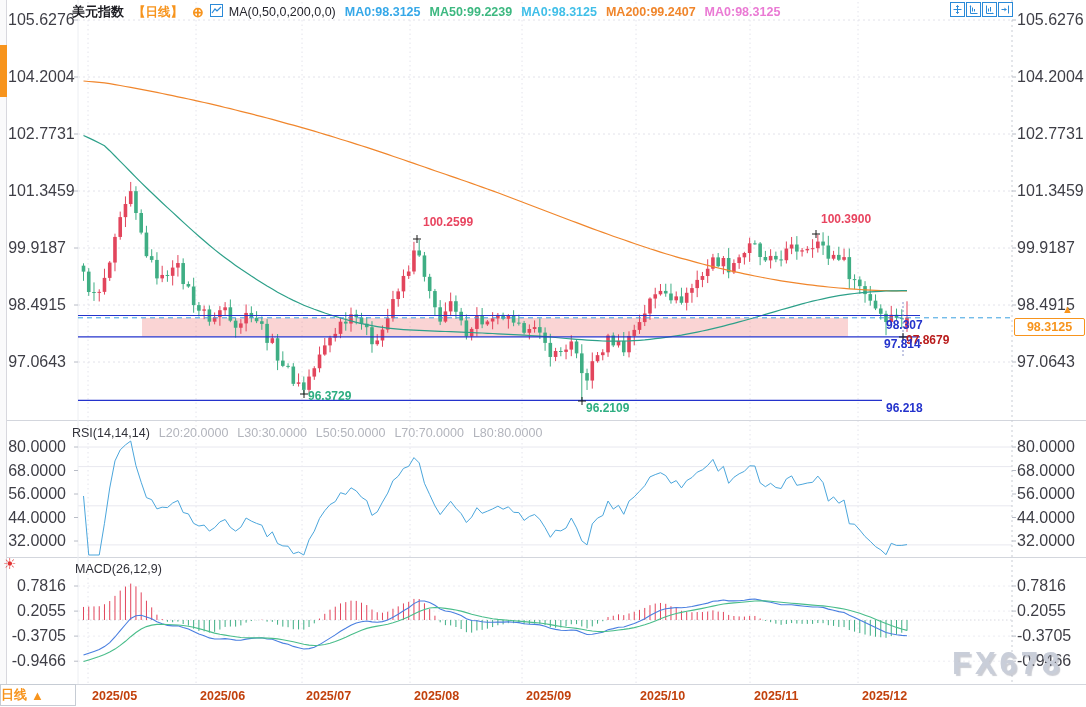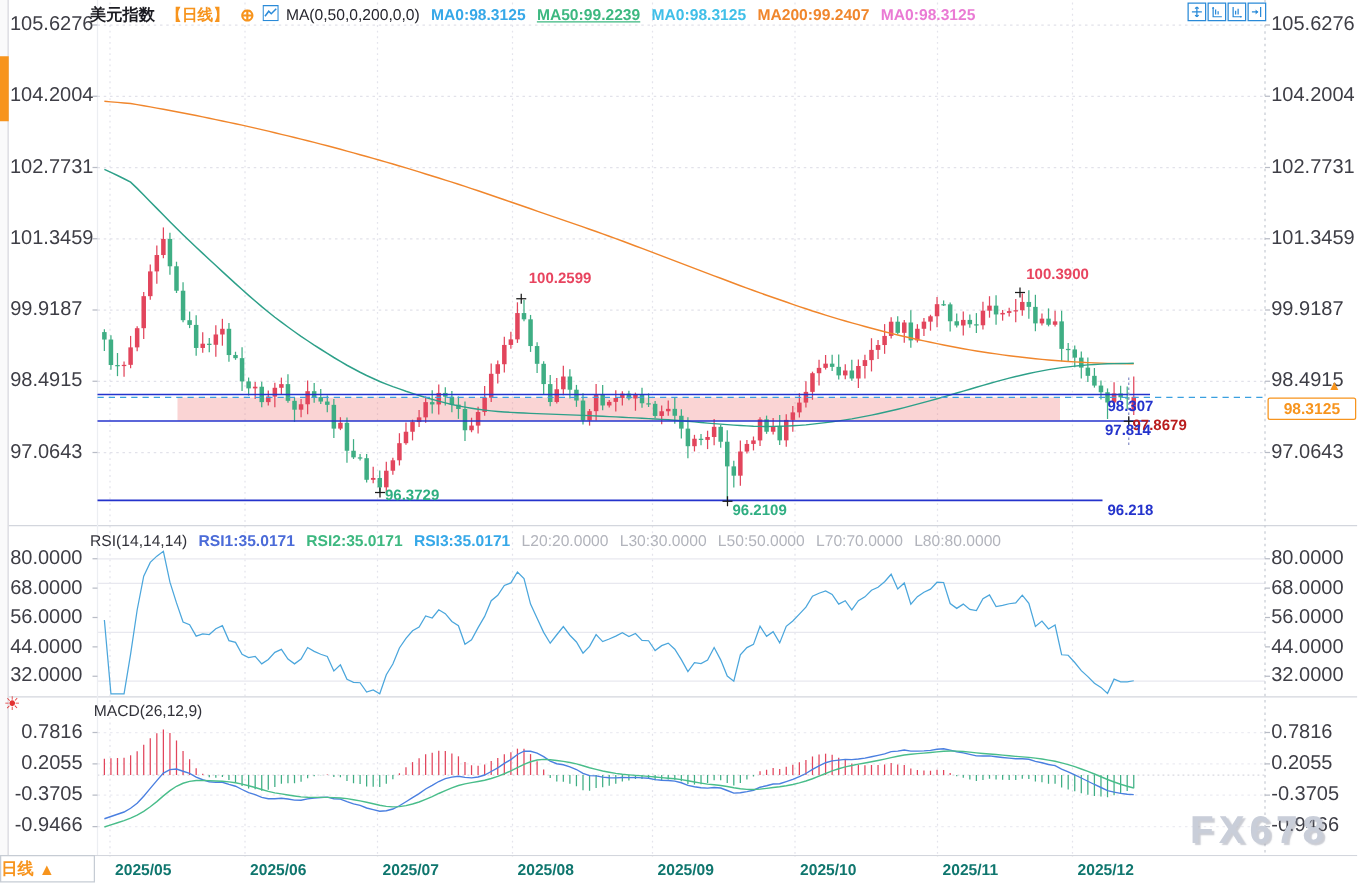--- a/index.html
+++ b/index.html
@@ -19,21 +19,21 @@
                  background:#fff;color:#f7941d;font-size:13px;font-weight:bold;display:flex;
                  align-items:center;gap:4px;cursor:pointer;box-sizing:border-box;}
   #watermark{position:absolute;left:952px;top:646px;font-size:31px;font-weight:bold;color:#c9ced9;
              letter-spacing:4px;text-shadow:2px 2px 1px rgba(140,145,160,.45);z-index:5;}
   #left-scrollbar{position:absolute;left:0;top:0;width:7px;height:684px;background:#fafafb;
                   border-right:1px solid #d8d8de;box-sizing:border-box;}
   #scroll-thumb{position:absolute;left:0;top:45px;width:7px;height:52px;background:#f7941d;cursor:pointer;}
   #sun-icon{position:absolute;left:3px;top:556px;font-size:15px;color:#e23333;line-height:16px;}
   #time-axis-bar{position:absolute;left:0;top:685px;width:1086px;height:22px;background:#fff;}
   .annot{position:absolute;font-size:12px;font-weight:bold;white-space:nowrap;line-height:13px;z-index:4;}
-  .month-lbl{position:absolute;top:4px;font-size:12.5px;font-weight:bold;color:#0f766e;white-space:nowrap;}
+  .month-lbl{position:absolute;top:4px;font-size:12.5px;font-weight:bold;color:#c2410c;white-space:nowrap;}
 </style>
 </head>
 <body>
 
 <div id="app">
 
   <svg id="chart" class="abs" width="1086" height="707" style="left:0;top:0;">
       <g>
         <line x1="88" y1="2" x2="88" y2="684" stroke="#e4e4ec" stroke-dasharray="1.5,3"></line>
         <line x1="196" y1="2" x2="196" y2="684" stroke="#e4e4ec" stroke-dasharray="1.5,3"></line>
@@ -624,21 +624,21 @@
     <span class="legend-item" style="color:#f7941d;font-size:14px;margin-right:6px;cursor:pointer;">⊕</span>
     <span class="legend-item" style="margin-right:6px;">
       <svg width="13" height="13" viewBox="0 0 13 13">
         <rect x="0.5" y="0.5" width="12" height="12" fill="#fff" stroke="#2a8ad8"></rect>
         <polyline points="2,9 5,5 7,7 11,3" fill="none" stroke="#2a8ad8" stroke-width="1.2"></polyline>
       </svg>
     </span>
     <span class="legend-item" style="color:#26262e;font-weight:normal;">MA(0,50,0,200,0,0)</span>
     <span id="ma-values" class="row">
         <span class="legend-item" style="color: rgb(54, 168, 232);">MA0:98.3125</span>
-        <span class="legend-item" style="color: rgb(61, 184, 128); text-decoration: underline;">MA50:99.2239</span>
+        <span class="legend-item" style="color: rgb(61, 184, 128);">MA50:99.2239</span>
         <span class="legend-item" style="color: rgb(64, 191, 232);">MA0:98.3125</span>
         <span class="legend-item" style="color: rgb(240, 134, 44);">MA200:99.2407</span>
         <span class="legend-item" style="color: rgb(234, 122, 212);">MA0:98.3125</span>
       </span>
   </div>
 
   <div class="abs row" style="left:949px;top:2px;z-index:6;">
     <span class="iconbox">
       <svg width="9" height="9" viewBox="0 0 9 9">
           <path d="M4.5 0.5v8M0.5 4.5h8M4.5 0.5l-1.4 1.4M4.5 0.5l1.4 1.4M4.5 8.5l-1.4-1.4M4.5 8.5l1.4-1.4" stroke="#2a8ad8" fill="none"></path>
@@ -707,25 +707,20 @@
     </div>
   <div id="axis-right-macd">
       <div class="lbl" style="top: 579px; left: 1017px;">0.7816</div>
       <div class="lbl" style="top: 604.1px; left: 1017px;">0.2055</div>
       <div class="lbl" style="top: 629.1px; left: 1017px;">-0.3705</div>
       <div class="lbl" style="top: 654.2px; left: 1017px;">-0.9466</div>
     </div>
 
   <div class="abs row" style="left:72px;top:426px;z-index:6;">
     <span class="legend-item" style="color:#32323a;font-weight:normal;">RSI(14,14,14)</span>
-    <span id="rsi-values" class="row">
-        <span class="legend-item" style="color: rgb(75, 107, 216);">RSI1:35.0171</span>
-        <span class="legend-item" style="color: rgb(61, 184, 128);">RSI2:35.0171</span>
-        <span class="legend-item" style="color: rgb(54, 168, 232);">RSI3:35.0171</span>
-      </span>
     <span id="rsi-levels" class="row">
         <span class="legend-item" style="color: rgb(178, 180, 188); font-weight: normal;">L20:20.0000</span>
         <span class="legend-item" style="color: rgb(178, 180, 188); font-weight: normal;">L30:30.0000</span>
         <span class="legend-item" style="color: rgb(178, 180, 188); font-weight: normal;">L50:50.0000</span>
         <span class="legend-item" style="color: rgb(178, 180, 188); font-weight: normal;">L70:70.0000</span>
         <span class="legend-item" style="color: rgb(178, 180, 188); font-weight: normal;">L80:80.0000</span>
       </span>
   </div>
 
   <div class="abs row" style="left:75px;top:562px;z-index:6;">

